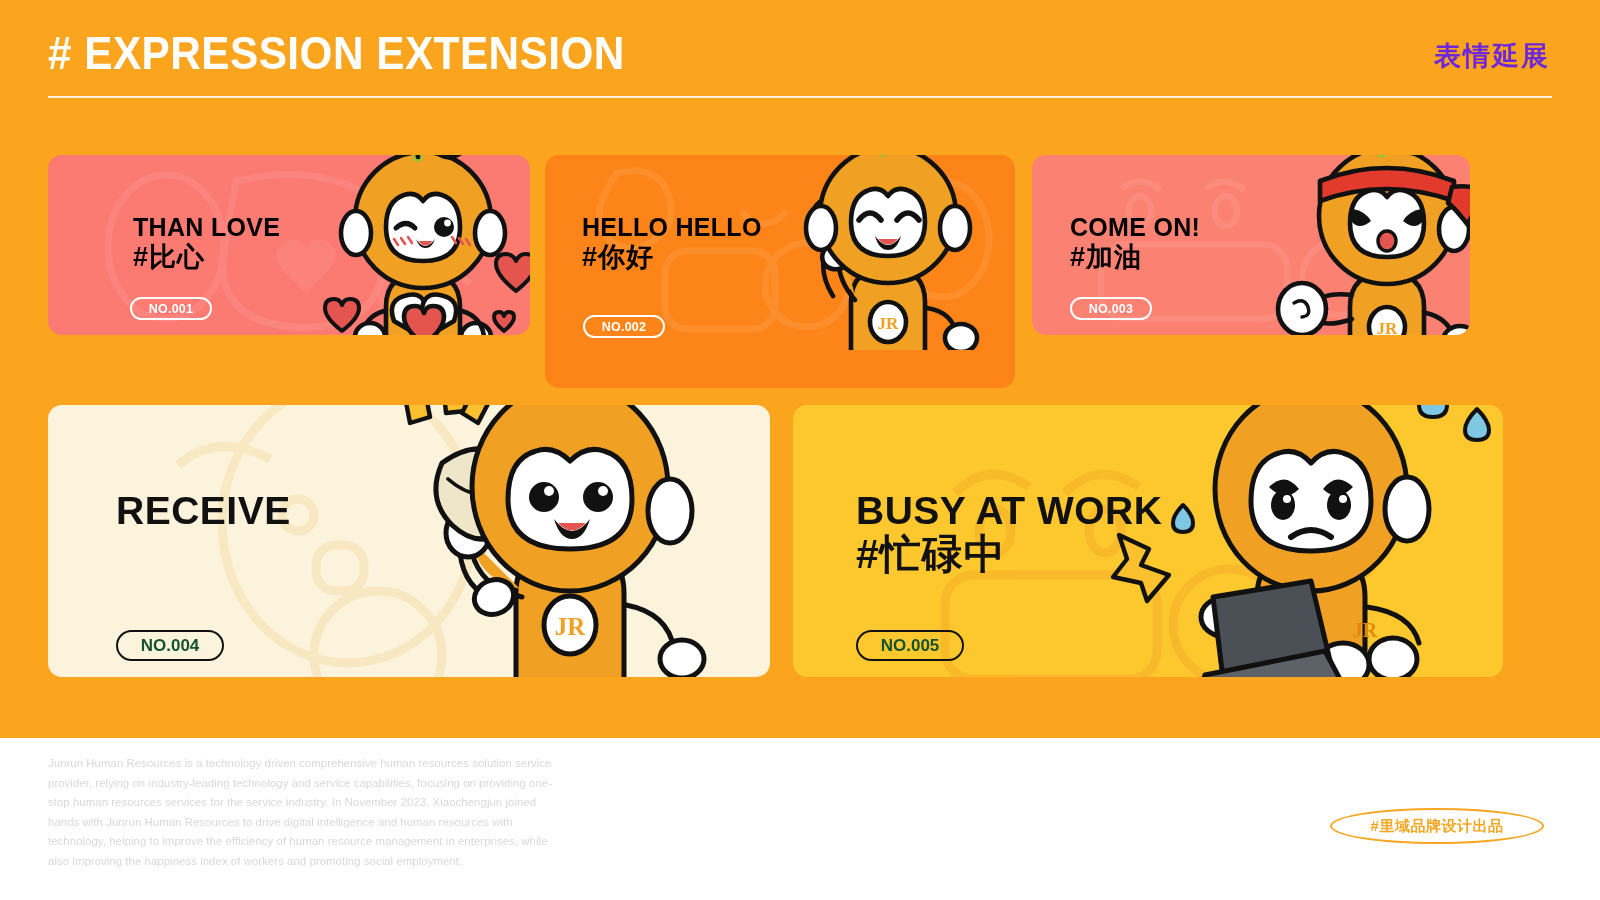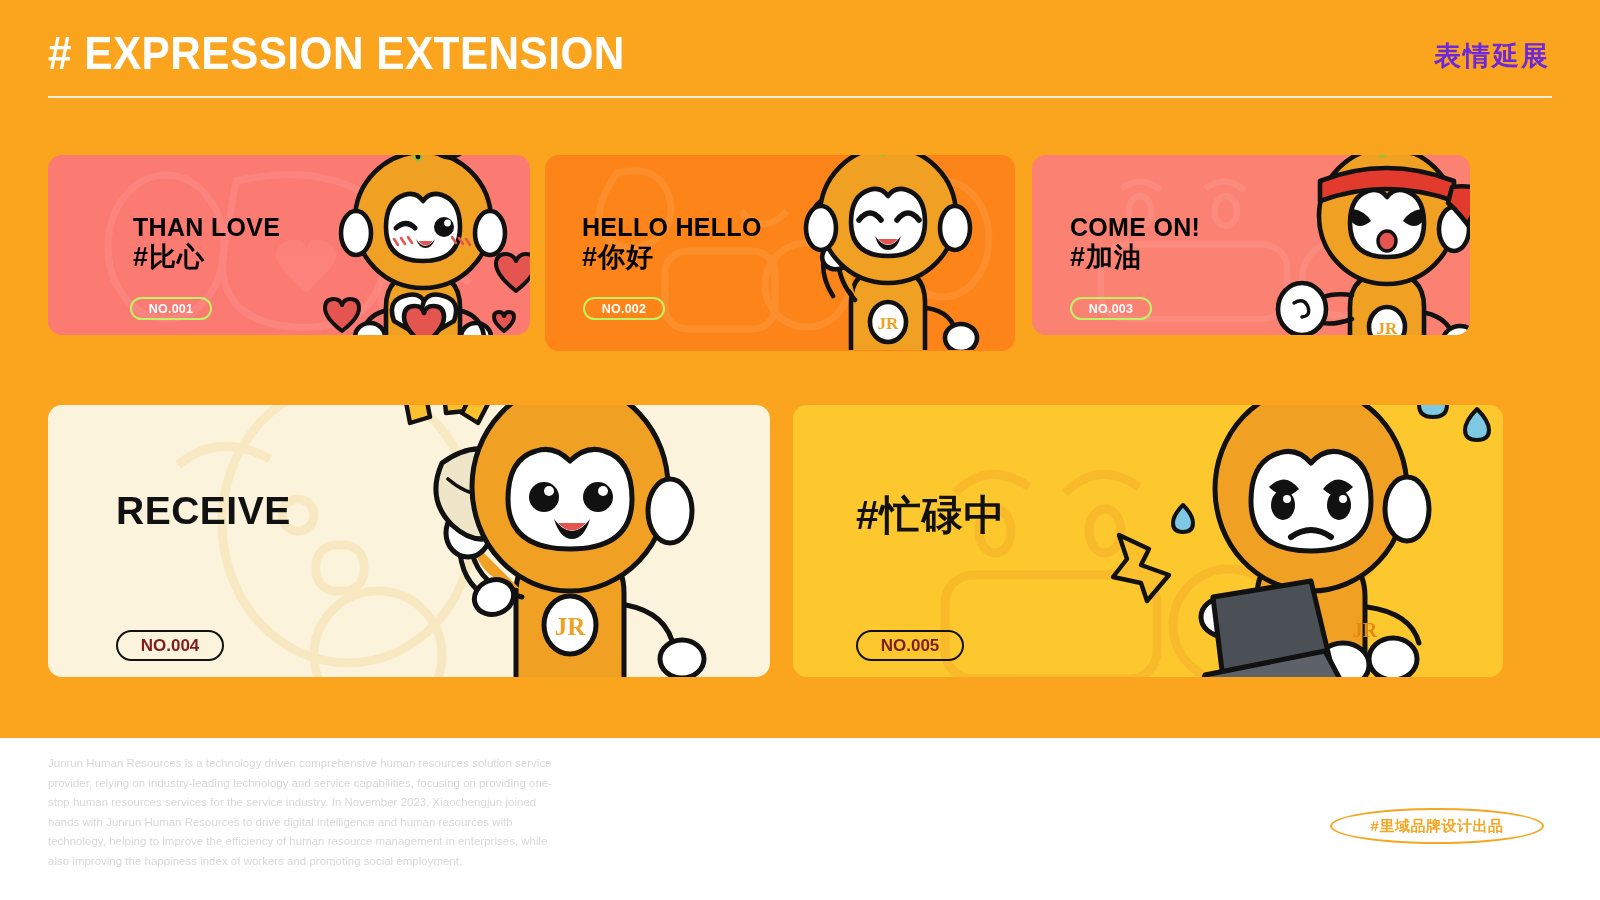--- a/index.html
+++ b/index.html
@@ -47,44 +47,44 @@
   }
   .badge {
     position:absolute; z-index:5;
     display:flex; align-items:center; justify-content:center;
     border-radius:999px; font-weight:bold; white-space:nowrap;
   }
   .mascot { position:absolute; z-index:3; pointer-events:none; }
 
   
   #card-1 { left:48px;   top:155px; width:482px; height:180px; }
-  #card-2 { left:545px;  top:155px; width:470px; height:196px; }
+  #card-2 { left:545px;  top:155px; width:470px; height:233px; }
   #card-3 { left:1032px; top:155px; width:438px; height:180px; }
   
   #card-4 { left:48px;   top:405px; width:722px; height:272px; }
   #card-5 { left:793px;  top:405px; width:710px; height:272px; }
 
   .r1 .en { font-size:25px; letter-spacing:0.3px; }
   .r1 .cn { font-size:27px; letter-spacing:1px; }
   .r1 .txt { left:85px; top:60px; }
   .r1 .badge {
     left:82px; top:142px; width:82px; height:23px; font-size:12.5px;
-    border:2px solid #bef264; color:#FFFFFF; letter-spacing:0.2px;
+    border:2px solid #ffffff; color:#FFFFFF; letter-spacing:0.2px;
   }
   #card-2 .txt { left:37px; }
-  #card-2 .badge { left:38px; }
+  #card-2 .badge { left:38px;margin-top:18px; }
   #card-3 .txt { left:38px; }
   #card-3 .badge { left:38px; }
 
   .r2 .en { font-size:39px; letter-spacing:0.5px; color:#111111; }
   .r2 .cn { font-size:41px; letter-spacing:1px; color:#111111; }
   .r2 .txt { left:68px; top:86px; }
   .r2 .badge {
     left:68px; top:225px; width:108px; height:31px; font-size:17px;
-    border:2.6px solid #111111; color:#7f1d1d;
+    border:2.6px solid #111111; color:#14532d;
   }
   #card-5 .txt { left:63px; }
   #card-5 .badge { left:63px; }
 
   
   .footer {
     position:absolute; left:0; top:738px; width:1600px; height:162px;
     background:#FFFFFF;
   }
   .footer-text {
@@ -359,20 +359,21 @@
           <path d="M272 88 q34 -34 74 -6"></path>
           <ellipse cx="202" cy="126" rx="16" ry="22"></ellipse>
           <ellipse cx="312" cy="126" rx="16" ry="22"></ellipse>
           <rect x="152" y="170" width="212" height="104" rx="28"></rect>
           <circle cx="436" cy="220" r="56"></circle>
           <ellipse cx="540" cy="120" rx="52" ry="62"></ellipse>
         </g>
       </svg>
 
       <div class="txt">
+        <div class="en">BUSY AT WORK</div>
         <div class="cn">#忙碌中</div>
       </div>
 
       <svg class="mascot" style="left:300px; top:-60px; width:410px; height:348px;" viewBox="0 0 410 348">
 
         <g stroke="#111" stroke-width="4" stroke-linejoin="round">
           <path d="M340 36 q14 14 14 24 q0 12 -14 12 q-14 0 -14 -12 q0 -10 14 -24z" fill="#7EC8E3"></path>
           <path d="M384 64 q12 12 12 21 q0 10 -12 10 q-12 0 -12 -10 q0 -9 12 -21z" fill="#7EC8E3"></path>
           <path d="M90 160 q10 10 10 18 q0 9 -10 9 q-10 0 -10 -9 q0 -8 10 -18z" fill="#7EC8E3"></path>
         </g>

